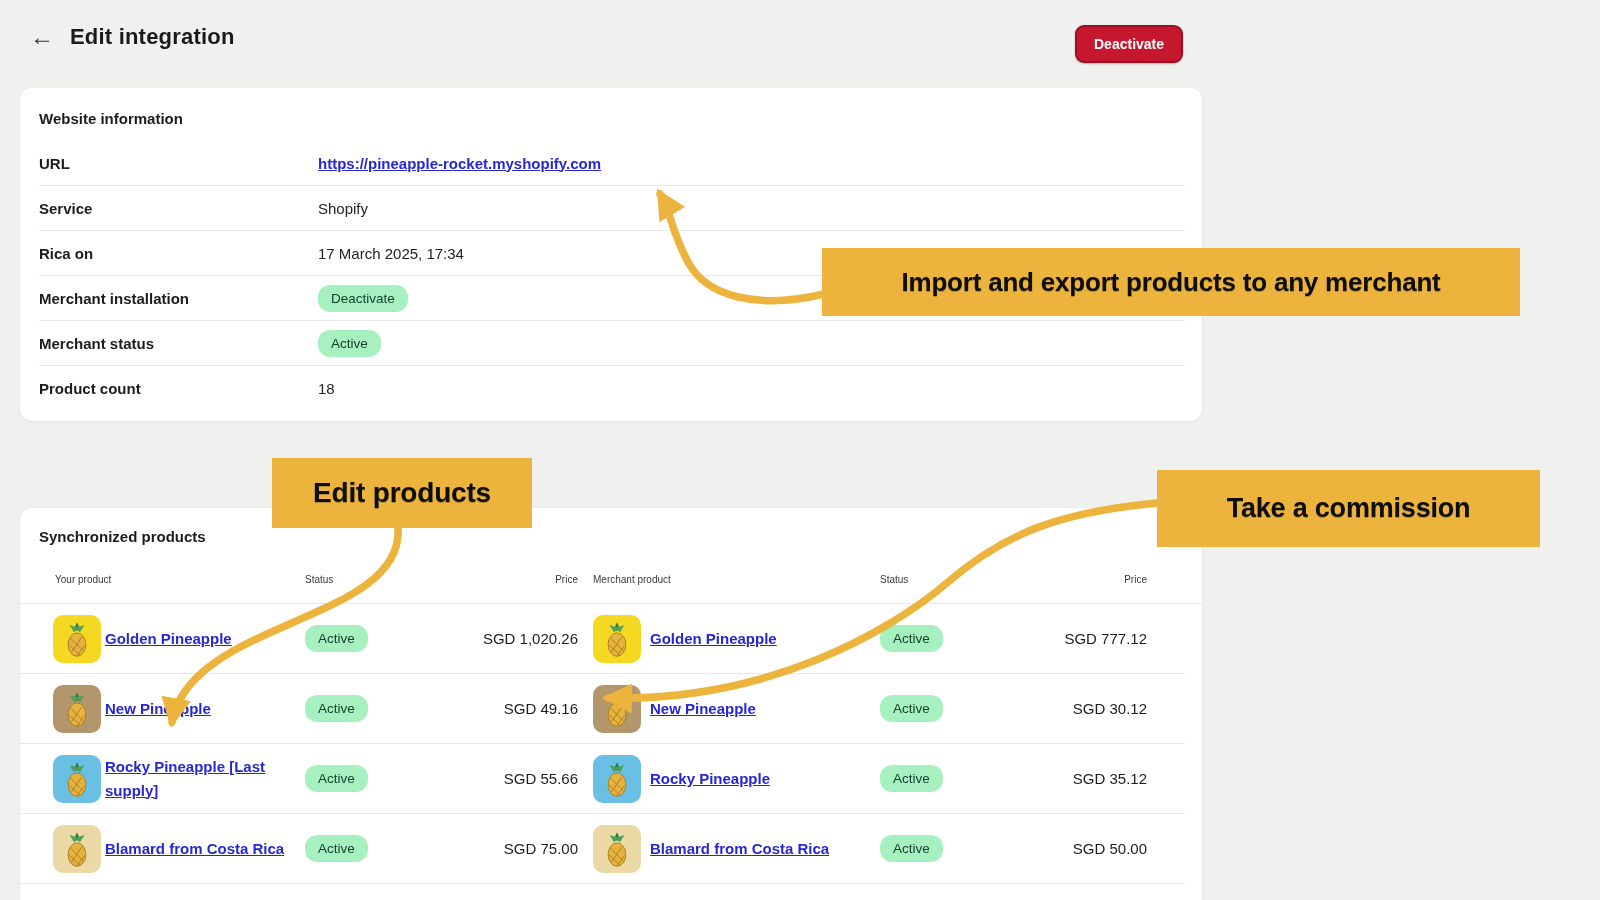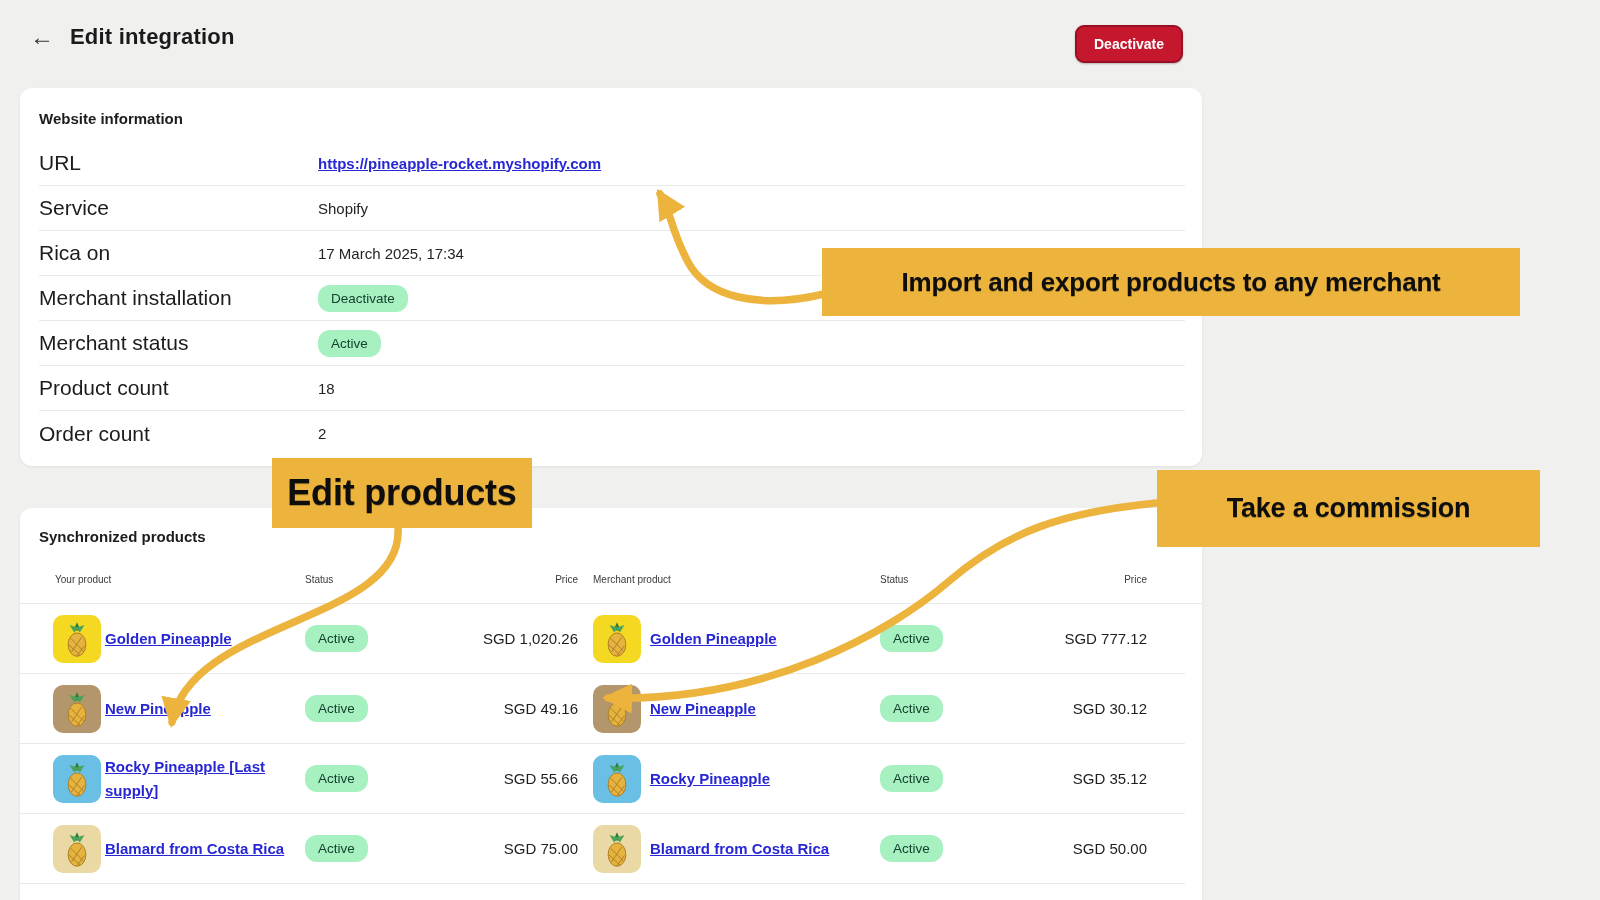--- a/index.html
+++ b/index.html
@@ -21,21 +21,21 @@
   
   .card { position:absolute; left:20px; width:1182px; background:#fff; border-radius:12px;
           box-shadow:0 1px 3px rgba(0,0,0,.07); z-index:1; }
   .card-info { top:88px; padding:22px 0 10px 0; }
   .card-sync { top:508px; height:414px; padding:20px 0 0 0; border-radius:12px; }
   .card-title { font-size:15px; font-weight:700; color:#1c1c1c; padding:0 0 14px 19px; }
 
   
   .irow { display:flex; align-items:center; min-height:45px; margin:0 17px 0 19px; border-bottom:1px solid #e9e9e7; }
   .irow:last-child { border-bottom:none; }
-  .ilabel { width:279px; font-size:21px; font-weight:400; color:#1c1c1c; }
+  .ilabel { width:279px; font-size:15px; font-weight:700; color:#1c1c1c; }
   .ivalue { font-size:15px; color:#242424; }
   a.link { color:var(--link,#2727d4); text-decoration:underline; font-size:15px; font-weight:600; cursor:pointer; }
 
   .badge { display:inline-block; background:var(--badge_bg,#a7f1c1); color:var(--badge_text,#15412f);
            font-size:13.5px; padding:6px 13px; border-radius:12px; }
 
   
   .thead { display:grid; grid-template-columns:250px 115px 158px 15px 287px 105px 162px;
            padding-left:35px; align-items:center; height:40px; font-size:10px; color:#3a3a3a; }
   .thead .r { text-align:right; }
@@ -46,21 +46,21 @@
   .trow .price { text-align:right; font-size:15px; color:#1e1e1e; }
   .thumb { width:48px; height:48px; border-radius:10px; display:flex; align-items:center; justify-content:center; overflow:hidden; }
   .pine { display:block; }
 
   
   .callout { position:absolute; z-index:6; background:var(--accent,#ecb33d);
              display:flex; align-items:center; justify-content:center;
              font-weight:700; color:#0e0e0e; letter-spacing:-.2px;
              text-shadow:0 1px 0 rgba(0,0,0,.25); }
   .co-1 { left:822px; top:248px; width:698px; height:68px; font-size:26px; }
-  .co-2 { left:272px; top:458px; width:260px; height:70px; font-size:36px; }
+  .co-2 { left:272px; top:458px; width:260px; height:70px; font-size:28px; }
   .co-3 { left:1157px; top:470px; width:383px; height:77px; font-size:27px; }
 
   .arrows { position:absolute; left:0; top:0; z-index:5; pointer-events:none; }
 </style>
 </head>
 <body>
 
 <div class="page">
 
   <div class="topbar">
@@ -88,24 +88,20 @@
       <span class="ilabel">Merchant installation</span>
       <span class="badge">Deactivate</span>
     </div>
     <div class="irow">
       <span class="ilabel">Merchant status</span>
       <span class="badge">Active</span>
     </div>
     <div class="irow">
       <span class="ilabel">Product count</span>
       <span class="ivalue">18</span>
-    </div>
-    <div class="irow">
-      <span class="ilabel">Order count</span>
-      <span class="ivalue">2</span>
     </div>
   </div>
 
   <div class="card card-sync">
     <div class="card-title">Synchronized products</div>
 
     <div class="thead">
       <span>Your product</span>
       <span>Status</span>
       <span class="r">Price</span>

